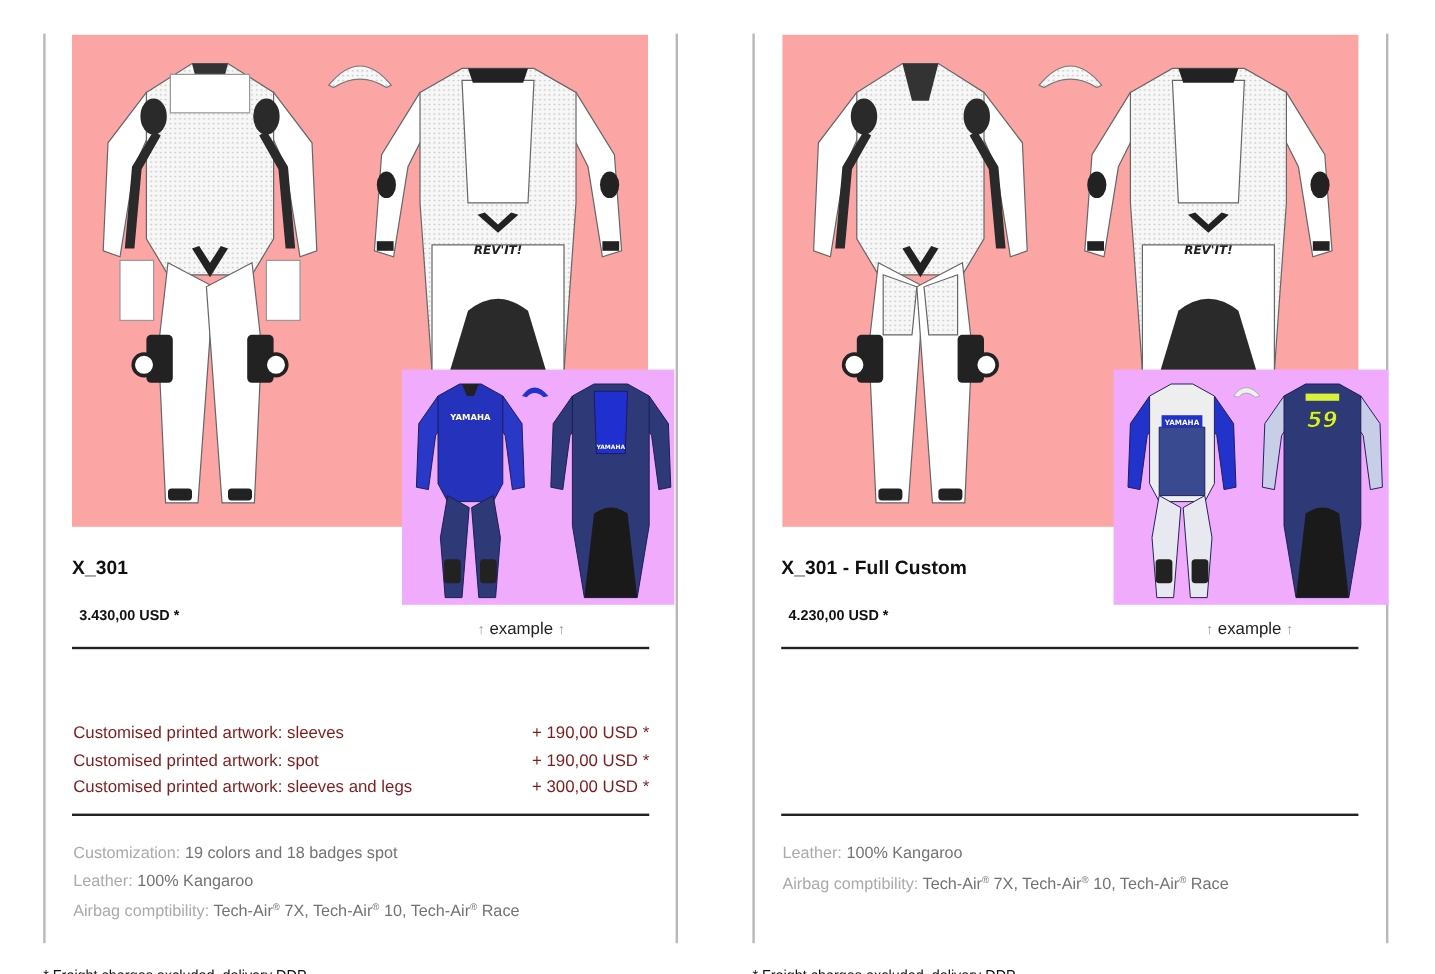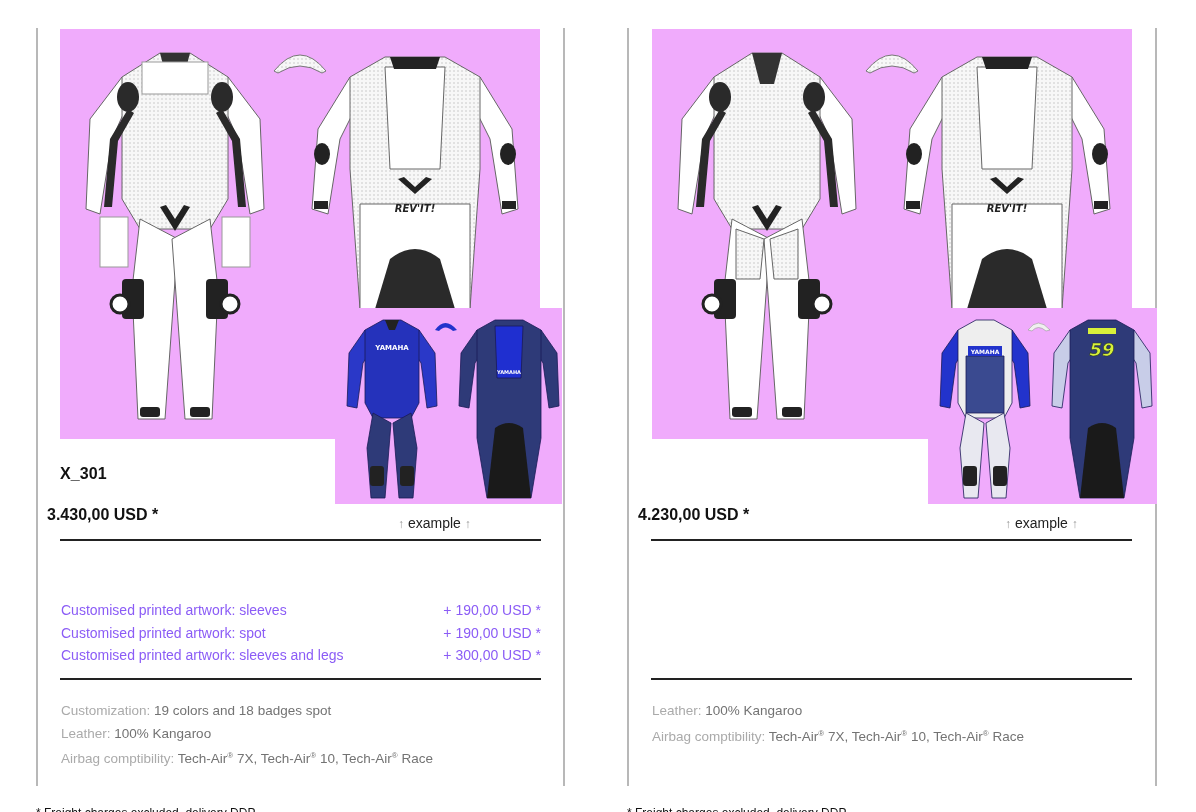--- a/index.html
+++ b/index.html
@@ -3,40 +3,40 @@
   <meta charset="utf-8">
   <style>
     * { box-sizing: border-box; margin: 0; padding: 0; }
     html, body { width: 1196px; height: 812px; overflow: hidden; background: #ffffff; }
     body { font-family: "Liberation Sans", sans-serif; color: #111; position: relative; }
 
     .card { position: absolute; top: 28px; height: 758px; border-left: 2px solid #b8b8b8; border-right: 2px solid #b8b8b8; }
     .card-left  { left: 36px; width: 529px; }
     .card-right { left: 627px; width: 530px; }
 
-    .main-img { position: absolute; top: 1px; left: 22px; width: 480px; height: 410px; background: #f0abfc; overflow: hidden; }
+    .main-img { position: absolute; top: 1px; left: 22px; width: 480px; height: 410px; background: #fca5a5; overflow: hidden; }
     .card-right .main-img { left: 23px; }
     .main-img svg { width: 100%; height: 100%; display: block; }
 
     .inset-img { position: absolute; top: 280px; left: 297px; width: 227px; height: 196px; background: #f0abfc; overflow: hidden; }
     .card-right .inset-img { left: 299px; width: 229px; }
     .inset-img svg { width: 100%; height: 100%; display: block; }
 
     .title { position: absolute; top: 437px; left: 22px; font-size: 16px; font-weight: bold; color: #111; letter-spacing: 0.1px; }
-    .price { position: absolute; top: 478px; left: 9px; font-size: 16px; font-weight: bold; color: #111; }
+    .price { position: absolute; top: 478px; left: 28px; font-size: 12px; font-weight: bold; color: #111; }
     .example { position: absolute; top: 455px; left: 360px; font-size: 14px; color: #222; margin-top: 32px; }
     .card-right .example { left: 376px; }
     .example .arrow { color: #999; font-size: 12px; }
 
     .rule { position: absolute; left: 22px; width: 481px; height: 2px; background: #222; }
     .rule-1 { top: 511px; }
     .rule-2 { top: 650px; }
 
     .options { position: absolute; top: 571px; left: 23px; width: 480px; }
-    .opt-row { display: flex; justify-content: space-between; font-size: 14px; line-height: 22.5px; color: #8b5cf6; }
+    .opt-row { display: flex; justify-content: space-between; font-size: 14px; line-height: 22.5px; color: #7f1d1d; }
 
     .specs { position: absolute; top: 672px; left: 23px; width: 480px; font-size: 13.5px; line-height: 22.5px; }
     .spec-label { color: #aaaaaa; margin-top: 36px; }
     .spec-value { color: #737373; text-align: right; }
     sup { font-size: 8px; vertical-align: 5px; }
 
     .footnote { position: absolute; top: 806px; font-size: 12px; color: #111; }
     .fn-left { left: 36px; }
     .fn-right { left: 627px; }
   </style>
@@ -237,20 +237,21 @@
         <path d="M142 22 L126 45 L124 98 L134 100 L140 55 L150 40 Z" fill="#c8cde8"></path>
         <path d="M206 22 L222 45 L224 98 L214 100 L208 55 L198 40 Z" fill="#c8cde8"></path>
         <path d="M142 22 L160 12 L188 12 L206 22 L206 130 L196 190 L152 190 L142 130 Z" fill="#2e3a78"></path>
       </g>
       <rect x="160" y="20" width="28" height="6" fill="#d8f03a"></rect>
       <text x="174" y="48" font-family="DejaVu Sans" font-size="18" font-weight="bold" font-style="italic" fill="#d8f03a" stroke="#2a3a20" stroke-width="0.6" text-anchor="middle">59</text>
       <path d="M160 120 Q174 110 188 120 L196 190 L152 190 Z" fill="#1a1a1a"></path>
     </svg>
   </div>
 
+  <div class="title">X_301 - Full Custom</div>
   <div class="price">4.230,00 USD *</div>
   <div class="example">
     <span class="arrow">↑</span>
     <span>example</span>
     <span class="arrow">↑</span>
   </div>
   <div class="rule rule-1"></div>
   <div class="rule rule-2"></div>
 
   <div class="specs">

